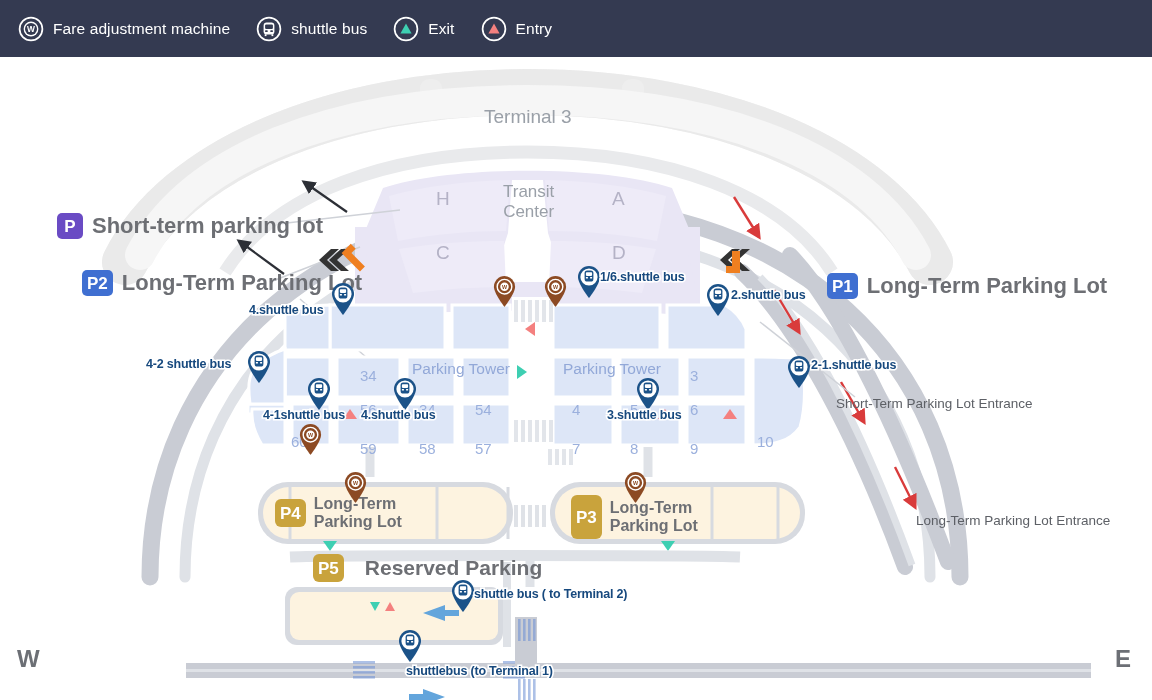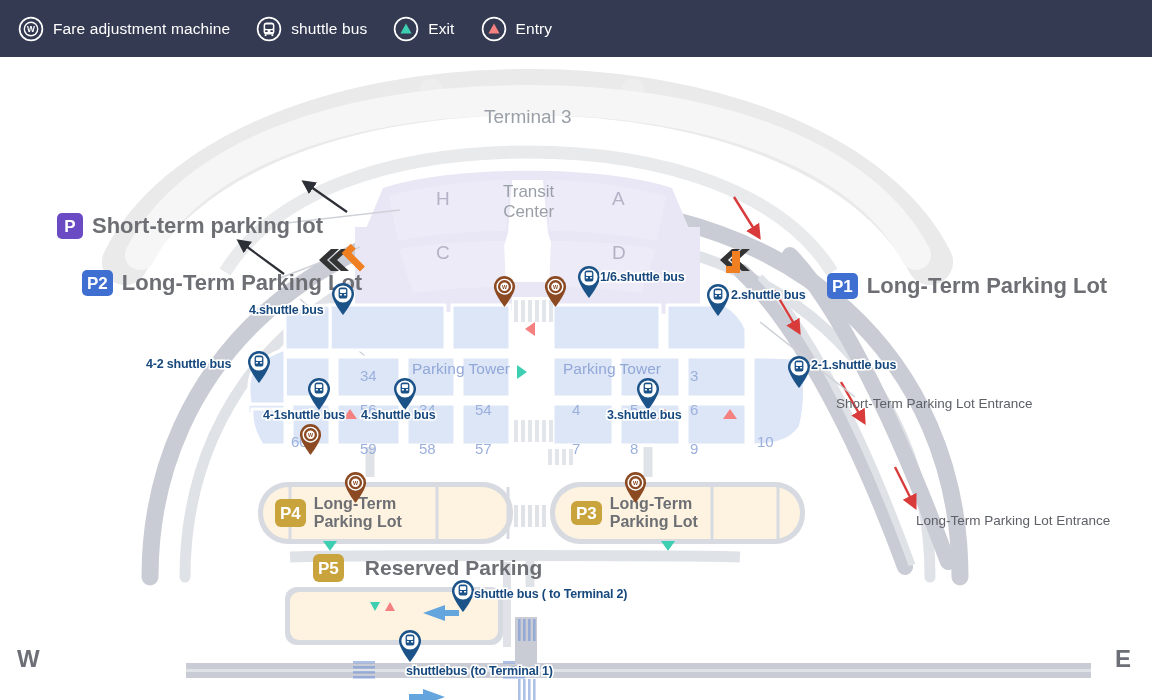--- a/index.html
+++ b/index.html
@@ -392,21 +392,21 @@
 
   <div class="ovl" style="left:275px;top:438px;display:flex;align-items:center;gap:8px;">
     <span class="pbadge p-gold" style="height:28px;min-width:30px;">P4</span>
     <span class="lot-inner-label">
       <span>Long-Term</span><br>
       <span>Parking Lot</span>
     </span>
   </div>
 
   <div class="ovl" style="left:571px;top:438px;display:flex;align-items:center;gap:8px;">
-    <span class="pbadge p-gold" style="height:24px;min-width:30px;">P3</span>
+    <span class="pbadge p-gold" style="height:44px;min-width:30px;">P3</span>
     <span class="lot-inner-label">
       <span>Long-Term</span><br>
       <span>Parking Lot</span>
     </span>
   </div>
 
   <div class="ovl" style="left:313px;top:497px;display:flex;align-items:center;gap:9px;">
     <span class="pbadge p-gold" style="height:28px;min-width:30px;">P5</span>
     <span class="lot-inner-label" style="font-size:21px;padding-left:12px;">Reserved Parking</span>
   </div>

